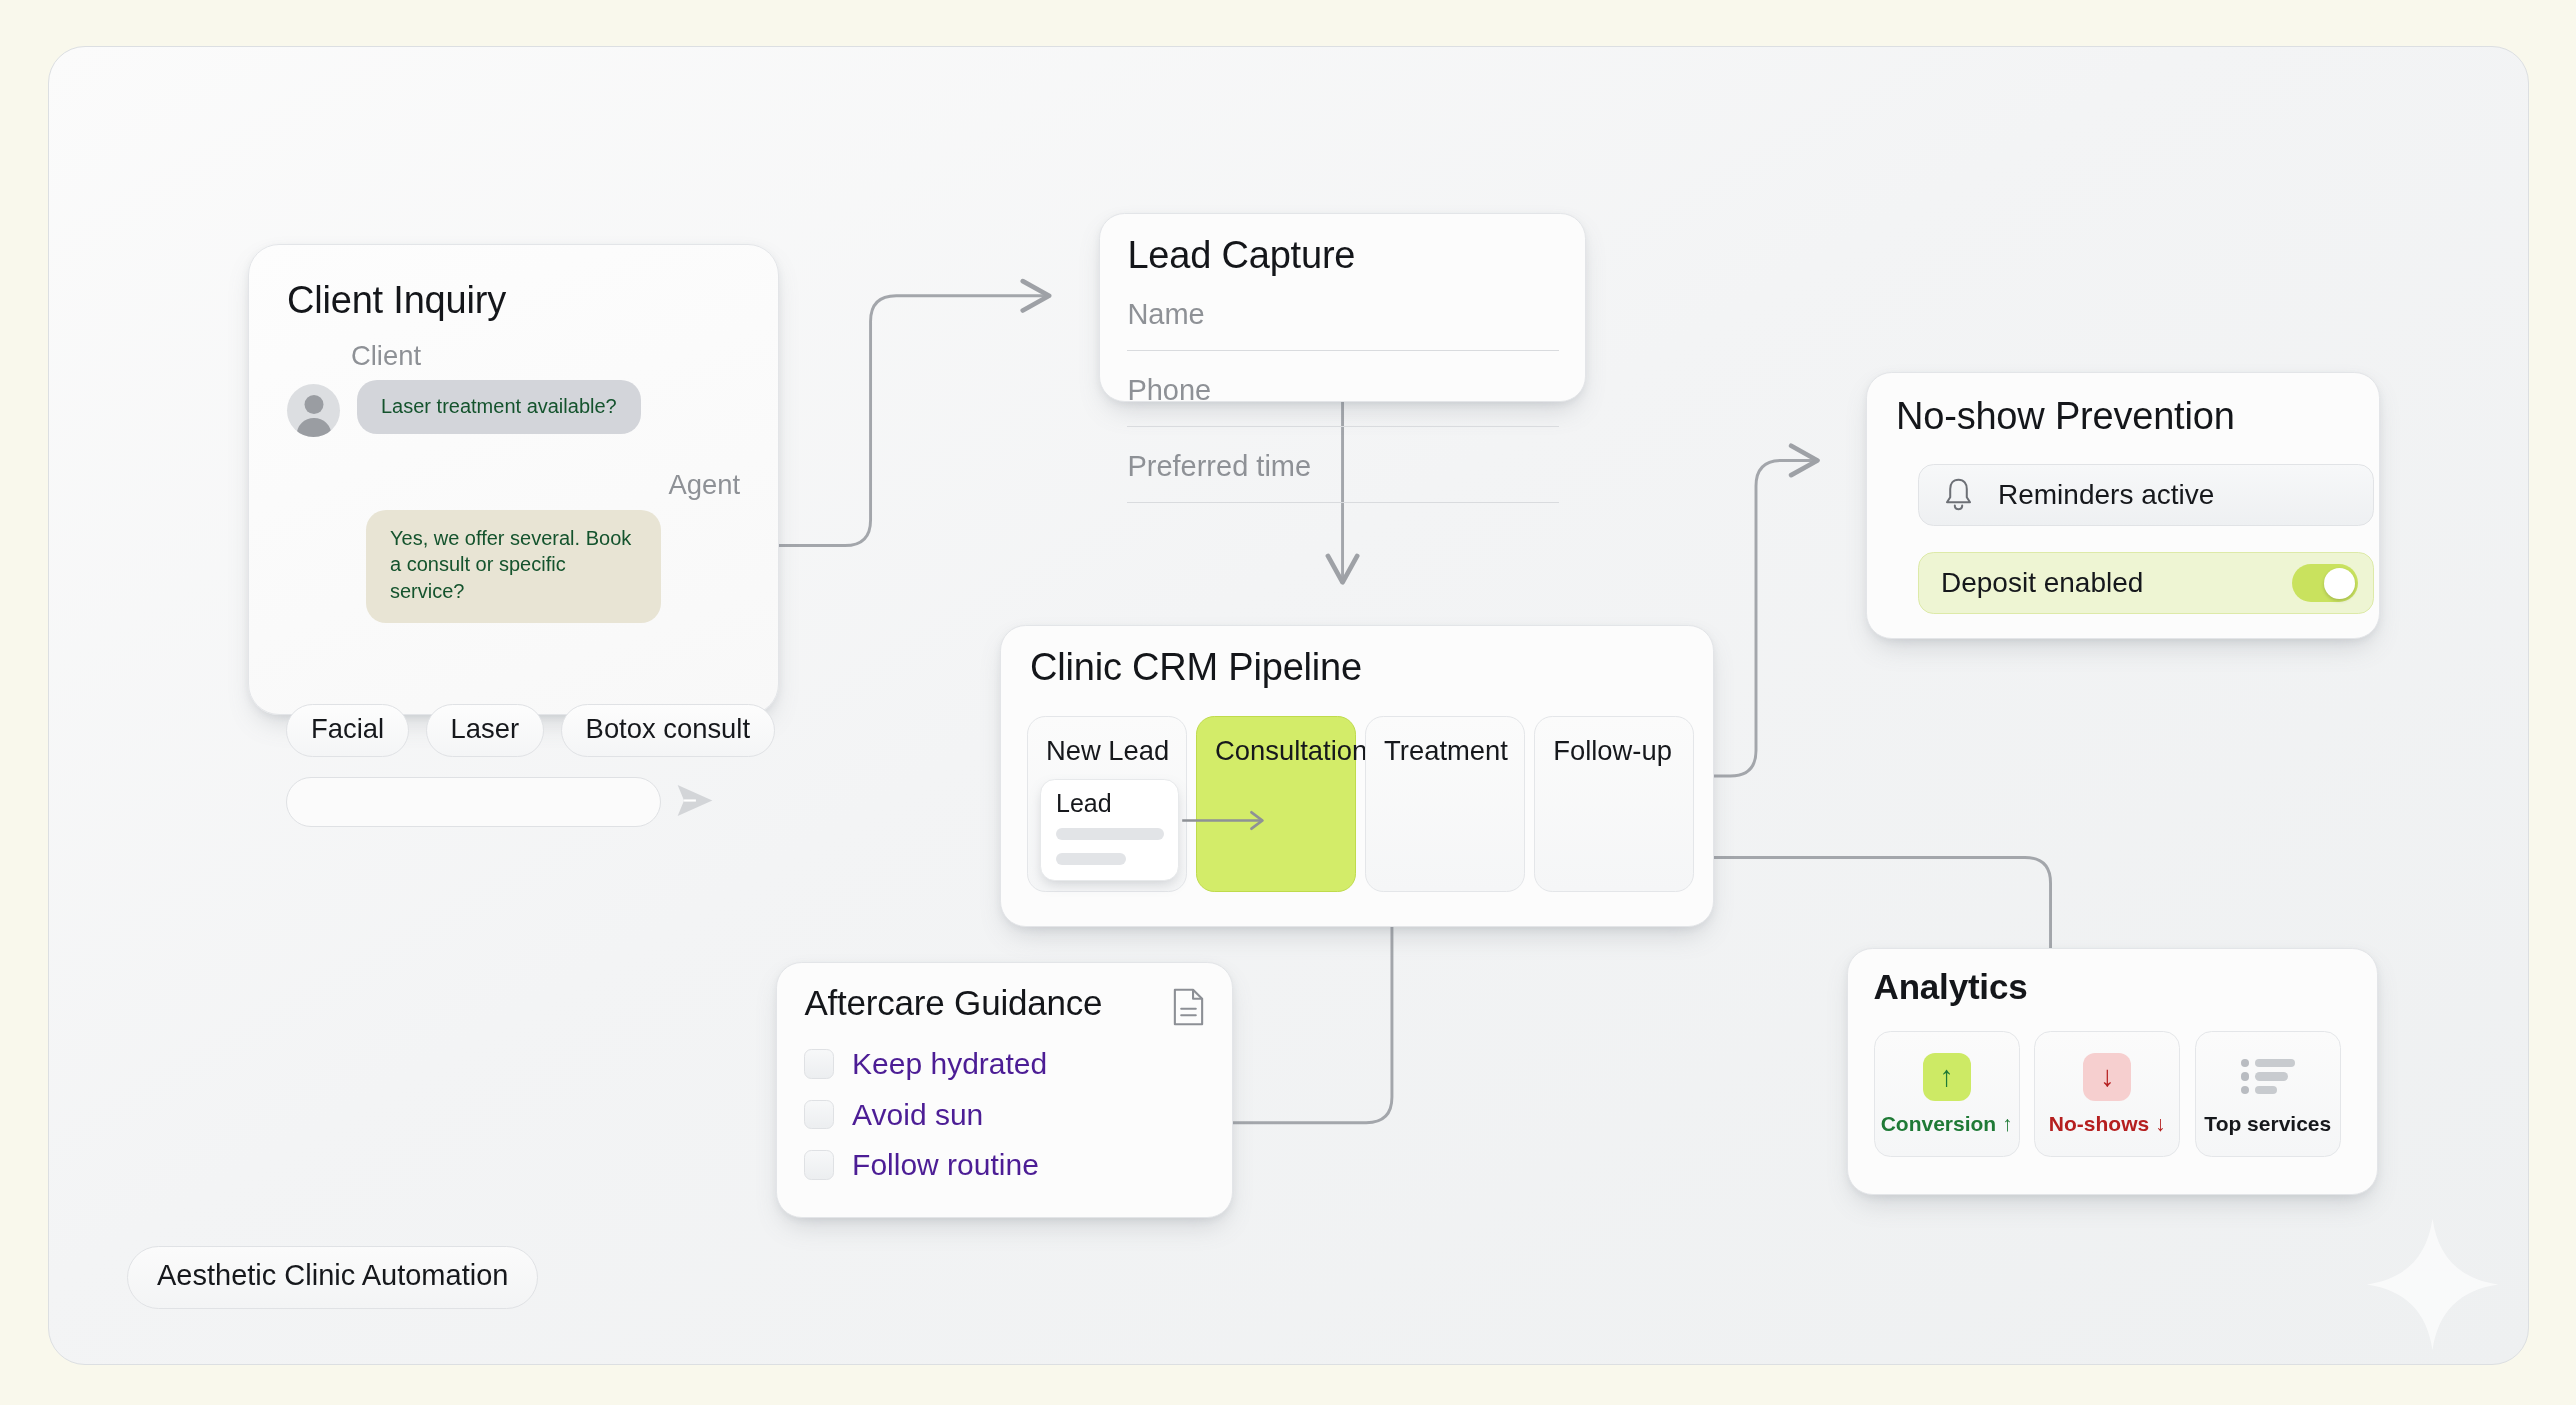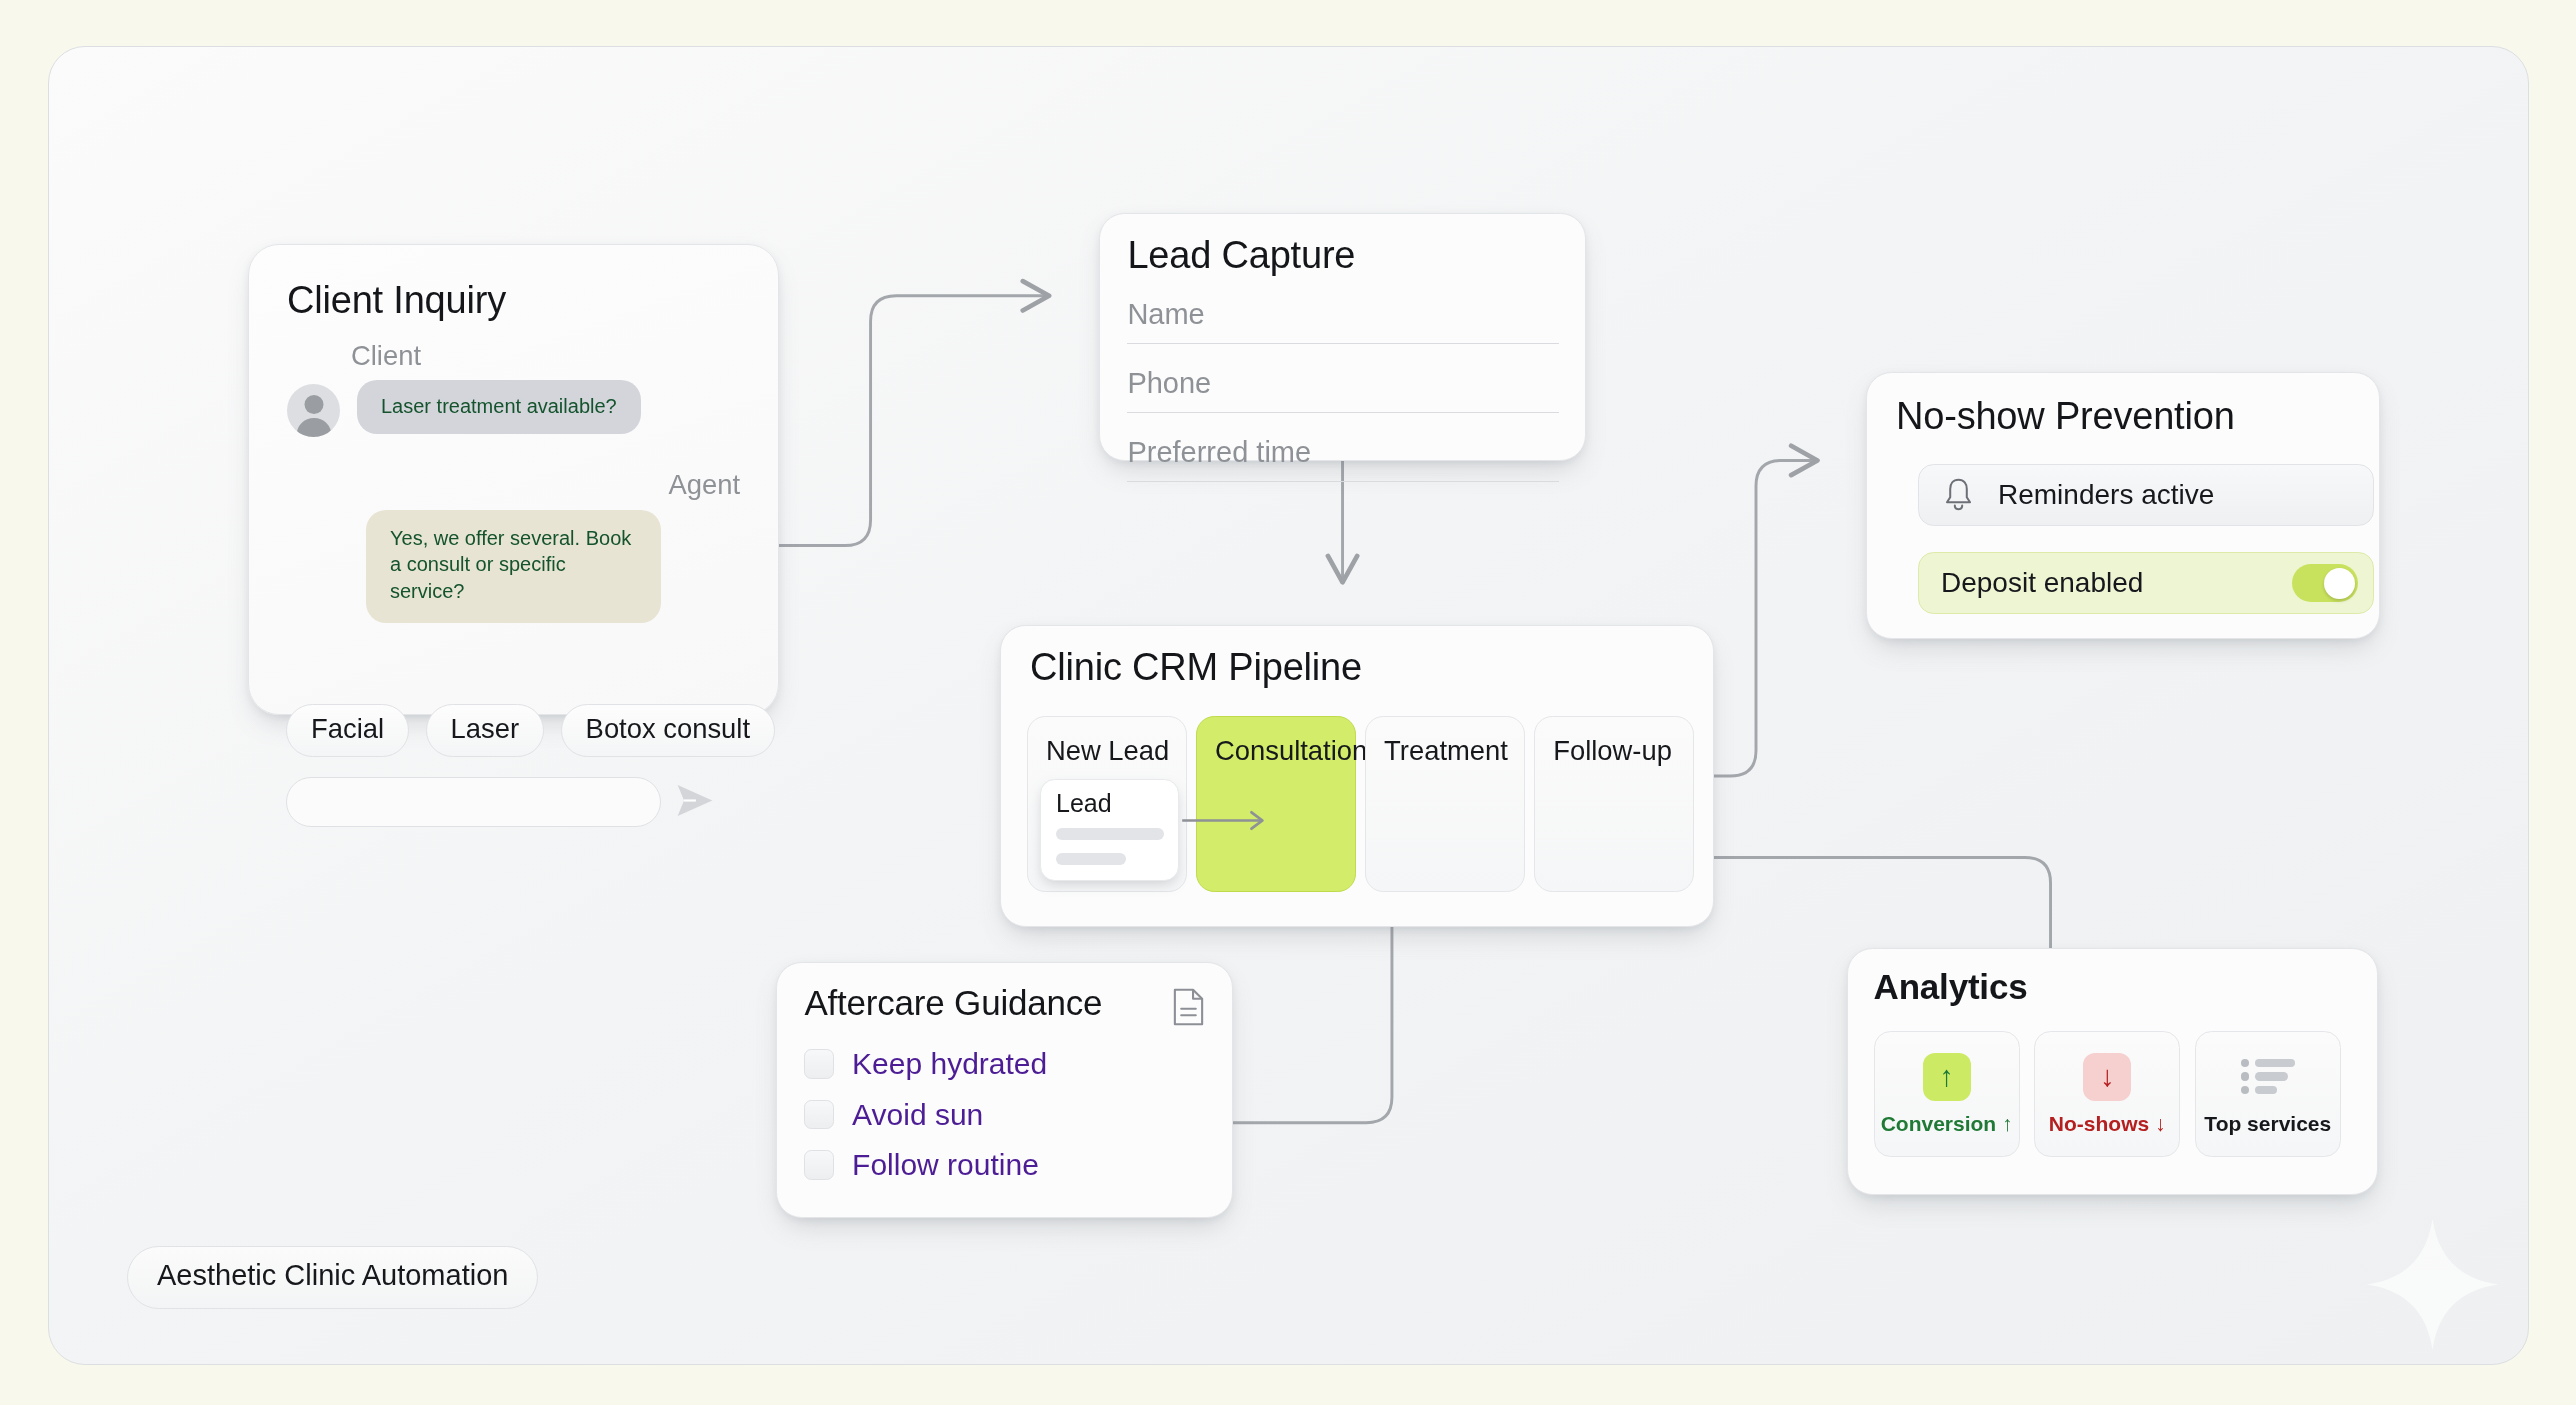--- a/index.html
+++ b/index.html
@@ -164,34 +164,34 @@
     color: #16181c;
     padding: 0 22px;
     outline: none;
   }
 
   
   #lead-capture {
     left: 1050px;
     top: 166px;
     width: 487px;
-    height: 248px;
+    height: 189px;
     border-radius: 25.6px;
   }
   #lead-capture .card-title { position: absolute; left: 27.4px; top: 20px; }
   #lead-fields {
     position: absolute;
     left: 27.4px; top: 84px;
     width: 432px;
   }
   .lead-field {
     border-bottom: 1.8px solid #d9dbde;
     font-size: 29px;
     color: #8e9196;
-    padding-bottom: 12px;
+    padding-bottom: 19px;
     margin-bottom: 23px;
   }
   .lead-field:last-child { margin-bottom: 0; }
 
   
   #crm-pipeline {
     left: 951px;
     top: 578px;
     width: 714px;
     height: 302px;

